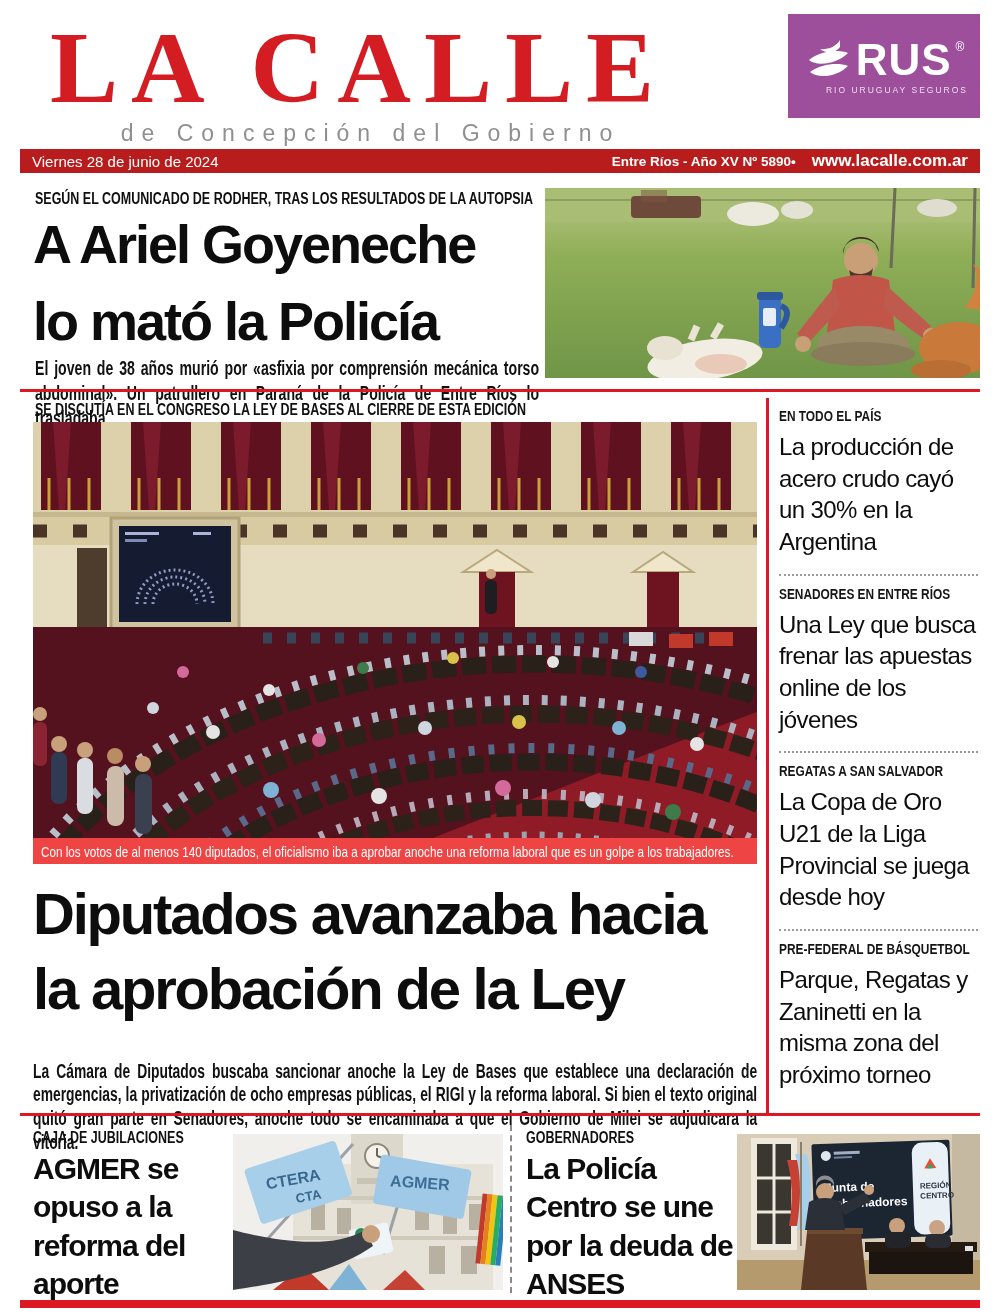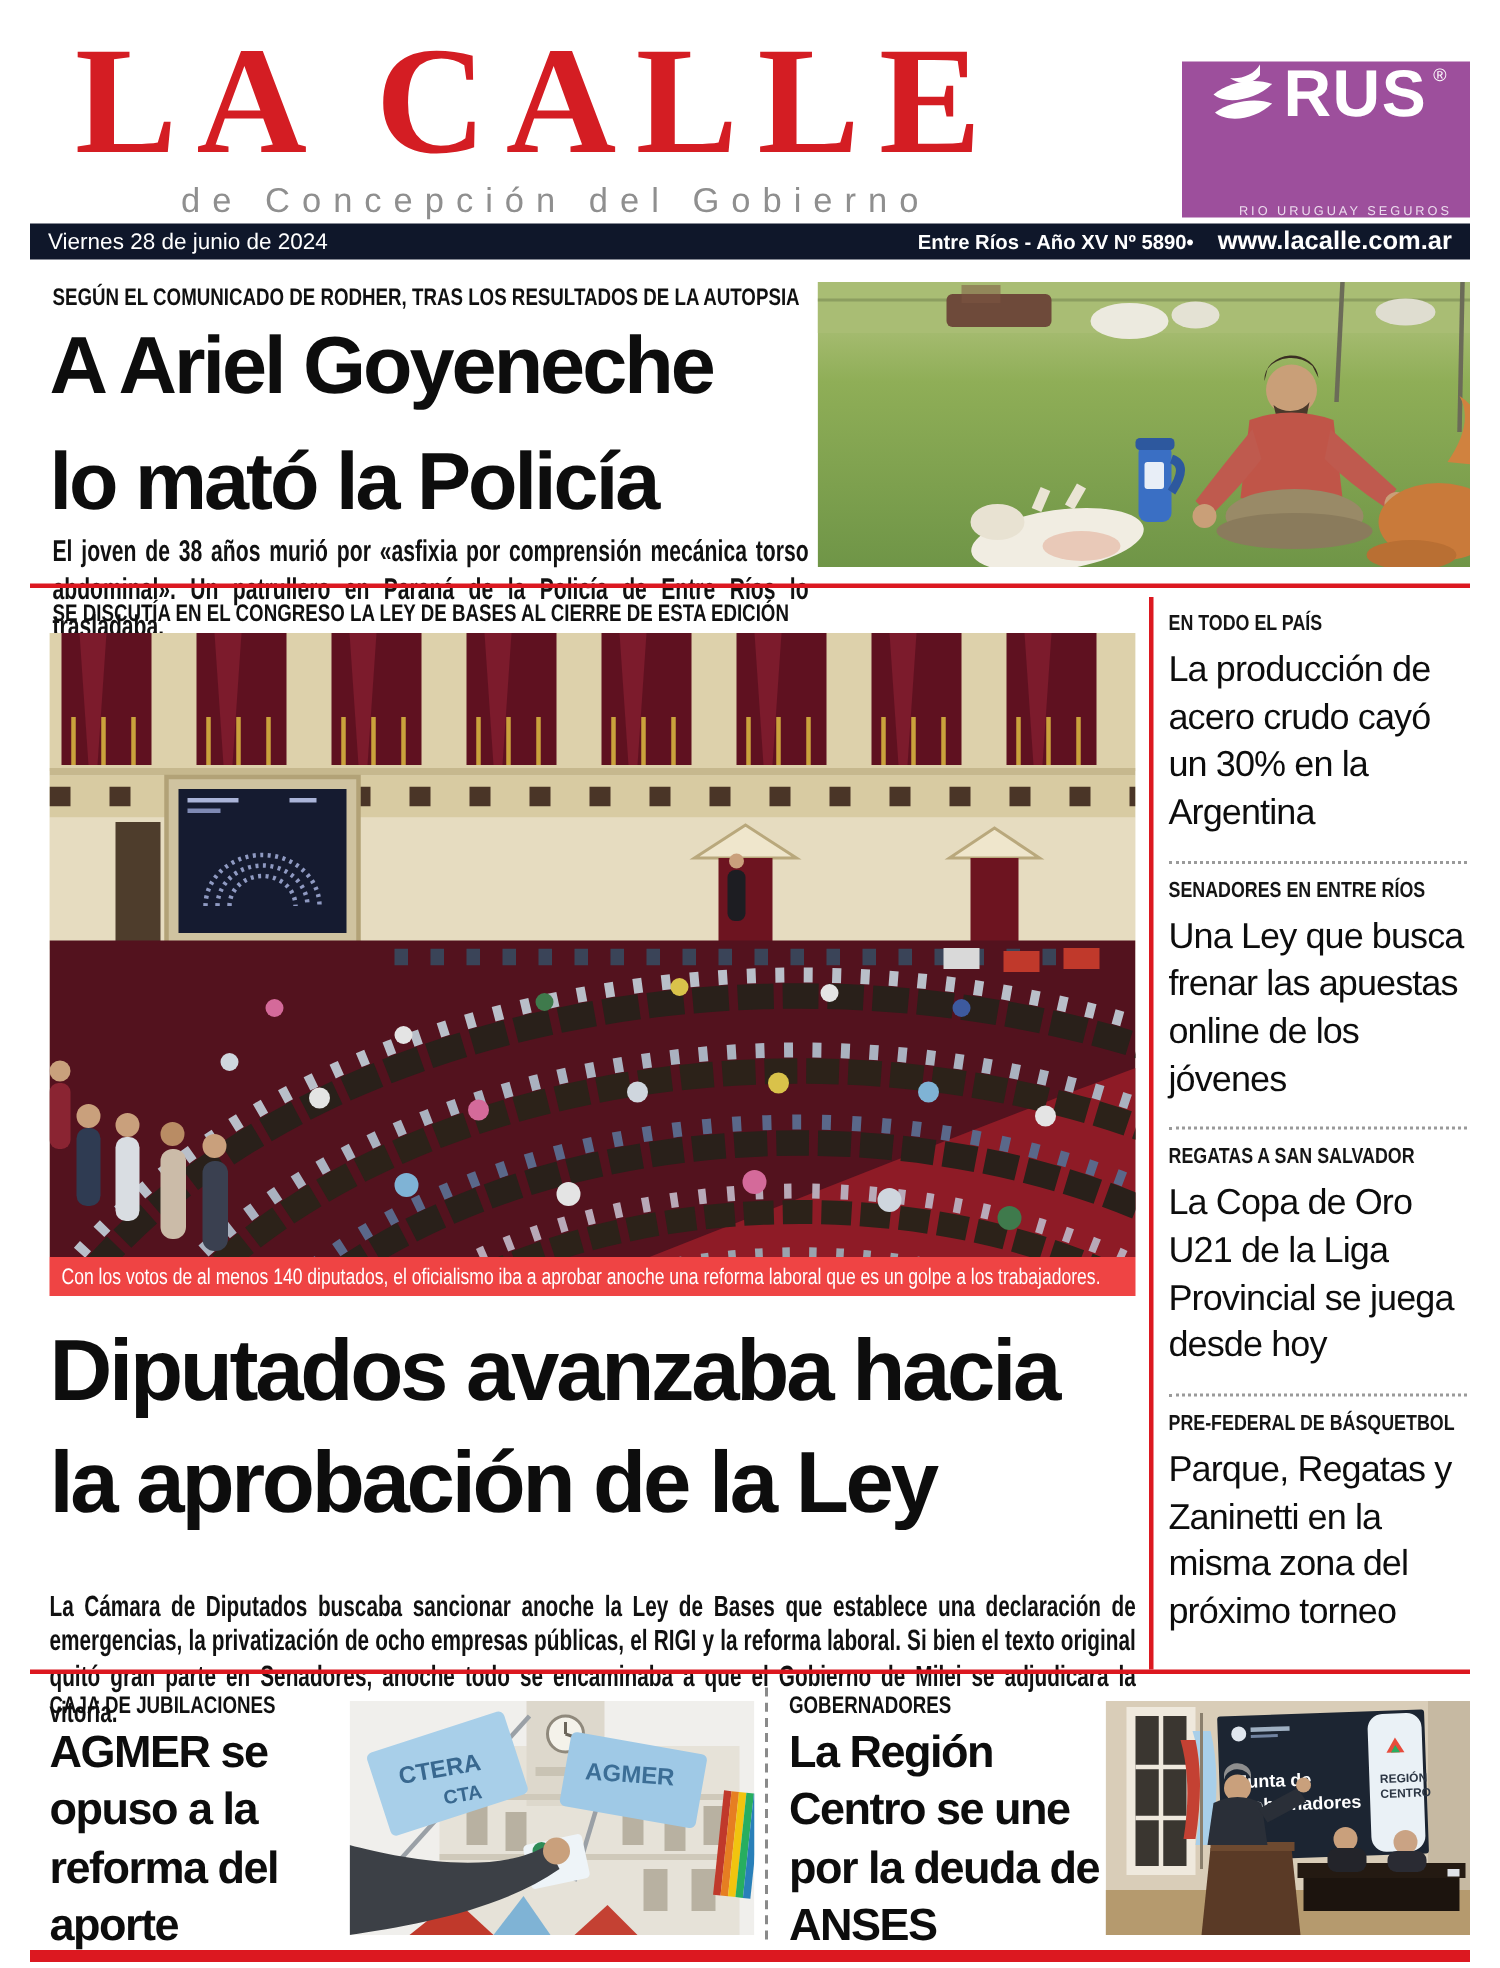--- a/index.html
+++ b/index.html
@@ -6,29 +6,29 @@
   html,body{margin:0;padding:0;background:#ffffff;}
   .page{position:relative;width:980px;height:1312px;background:#fff;overflow:hidden;
         font-family:"Liberation Sans",sans-serif;color:#151515;}
 
   
   .masthead-title{position:absolute;left:50px;top:16px;width:650px;
     font-family:"Liberation Serif",serif;font-weight:700;font-size:102px;line-height:1.02;
     color:#d41d23;letter-spacing:13px;white-space:nowrap;}
   .masthead-subtitle{position:absolute;left:58px;top:120px;width:625px;text-align:center;
     font-size:23px;color:#8f8f8f;letter-spacing:8px;white-space:nowrap;}
-  .rus-logo{position:absolute;left:788px;top:41px;width:194px;height:104px;background:#9d4f9c;
-    display:flex;flex-direction:column;align-items:center;justify-content:space-between;}
+  .rus-logo{position:absolute;left:788px;top:14px;width:194px;height:104px;background:#9d4f9c;
+    display:flex;flex-direction:column;align-items:center;justify-content:center;}
   .rus-row{display:flex;align-items:flex-start;gap:4px;}
   .rus-word{color:#fff;font-weight:700;font-size:44px;line-height:1;letter-spacing:1px;}
   .rus-reg{color:#fff;font-size:12px;margin-top:2px;}
   .rus-tagline{color:#ecdcee;font-size:8.5px;letter-spacing:2px;margin-top:3px;align-self:flex-end;margin-right:14px;}
 
   
-  .date-bar{position:absolute;left:20px;top:149px;width:960px;height:24px;background:#0f172a;
+  .date-bar{position:absolute;left:20px;top:149px;width:960px;height:24px;background:#b91c1c;
     display:flex;justify-content:space-between;align-items:center;padding:0 12px;box-sizing:border-box;}
   .date-bar .date{color:#fff;font-size:15px;}
   .date-right{display:flex;align-items:baseline;gap:16px;}
   .edition{color:#fff;font-size:13.5px;font-weight:700;}
   .website{color:#fff;font-size:17px;font-weight:700;}
 
   
   .kicker{position:absolute;font-weight:700;font-size:16px;white-space:nowrap;
     transform:scale(0.78,1);transform-origin:0 0;color:#101010;}
   .hl{position:absolute;font-weight:700;color:#0d0d0d;margin:0;}
@@ -378,21 +378,21 @@
       <path d="M96,156 l20,-26 l18,26 Z" fill="#7fb3d5"></path>
 
       <path d="M0,156 L0,96 C30,104 96,118 132,96 L140,112 C100,140 40,150 0,156 Z" fill="#3c4046"></path>
       <circle cx="138" cy="100" r="9" fill="#c9a07c"></circle>
     </svg>
   </div>
 
   <div class="dotted-v bottom-div"></div>
 
   <div class="kicker br-kicker">GOBERNADORES</div>
-  <h2 class="hl br-hl">La Región Centro se une por la deuda de ANSES</h2>
+  <h2 class="hl br-hl">La Policía Centro se une por la deuda de ANSES</h2>
 
   <div class="photo br-photo">
     <svg width="245" height="156" viewBox="0 0 245 156">
       <rect width="245" height="156" fill="#d9cdb8"></rect>
       <rect x="215" y="0" width="30" height="156" fill="#c6b9a2"></rect>
       <rect y="126" width="245" height="30" fill="#b59a6e"></rect>
 
       <rect x="14" y="4" width="46" height="112" fill="#efe9dd"></rect>
       <rect x="20" y="10" width="34" height="100" fill="#3a3630"></rect>
       <line x1="37" y1="10" x2="37" y2="110" stroke="#efe9dd" stroke-width="3"></line>

